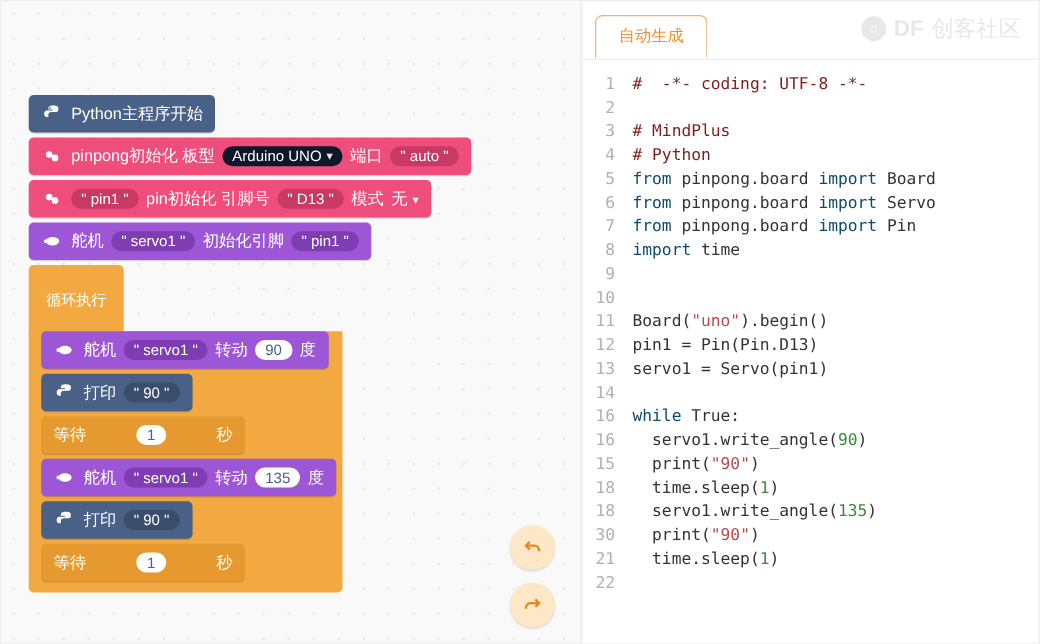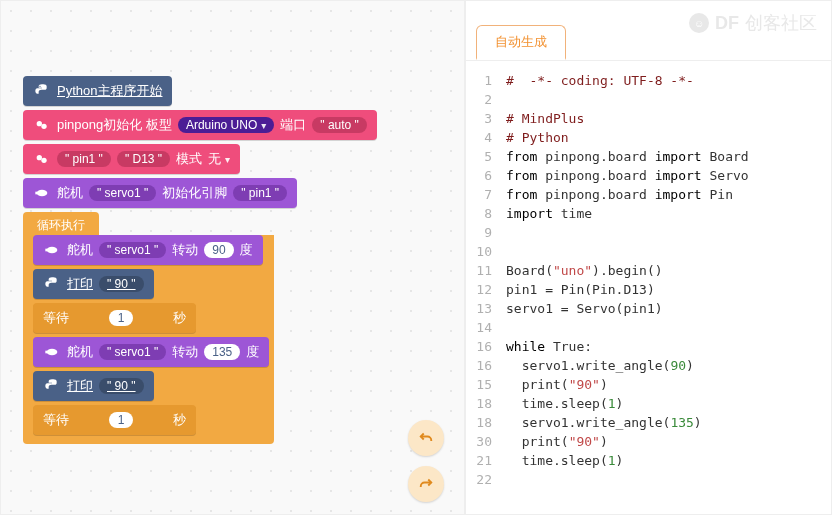--- a/index.html
+++ b/index.html
@@ -29,36 +29,36 @@
     align-items: center;
     padding: 6px 10px;
     color: #fff;
     border-radius: 4px;
     margin-bottom: 4px;
     font-size: 13px;
     gap: 6px;
     width: fit-content;
     box-shadow: 0 1px 0 rgba(0,0,0,0.15);
   }
-  .b-dark   { background: #4a6187; text-decoration: underline; }
+  .b-dark   { background: #4a6187; }
   .b-pink   { background: #ef4d7c; }
   .b-purple { background: #9d56d6; }
   .b-orange { background: #f2a942; gap: 40px; }
   .loop-body {
     background: #f2a942;
     width: fit-content;
     padding: 0 5px 5px 10px;
     border-radius: 0 0 4px 4px;
     margin-top: -4px;
   }
   .loop-body .block { margin-bottom: 4px; }
   .loop-head {
     background: #f2a942;
     width: fit-content;
-    padding: 5px 14px;
+    padding: 20px 14px;
     border-radius: 4px 4px 0 0;
     color: #fff;
     font-size: 12px;
   }
   .pill {
     display: inline-flex;
     align-items: center;
     justify-content: center;
     border-radius: 10px;
     padding: 1px 8px;
@@ -99,21 +99,21 @@
     height: 515px;
     border: 1px solid #eee;
     background: #fff;
     display: flex;
     flex-direction: column;
     position: relative;
   }
   .tabs {
     display: flex;
     align-items: flex-end;
-    padding: 24px 10px 0 10px;
+    padding: 11px 10px 0 10px;
     gap: 8px;
     border-bottom: 1px solid #eee;
   }
   .tab {
     padding: 7px 18px;
     border: 1px solid #f1b27a;
     border-bottom: 2px solid #fff;
     color: #f29130;
     border-radius: 6px 6px 0 0;
     font-size: 13px;
@@ -140,21 +140,21 @@
   .code .line { display: flex; }
   .code .num {
     width: 40px;
     text-align: right;
     padding-right: 14px;
     color: #b0b0b0;
     user-select: none;
   }
   .code .src { white-space: pre; color: #333; }
   .c  { color: #7f1d1d; }
-  .kw { color: #000000; }
+  .kw { color: #0c4a6e; }
   .st { color: #c04848; }
   .nm { color: #3a8a3a; }
 </style>
 </head>
 <body>
 
 <div class="left-pane">
 
   <div style="height:55px"></div>
 
@@ -168,33 +168,34 @@
   </div>
 
   <div class="block b-pink">
     <span class="icon">
       <svg viewBox="0 0 24 24" fill="#fff">
           <circle cx="8" cy="10" r="4"></circle>
           <circle cx="15" cy="14" r="4"></circle>
         </svg>
     </span>
     <span>pinpong初始化 板型</span>
-    <span class="pill pill-dark arrow-down" style="background:#4c1d95">Arduino UNO</span>
+    <span class="pill pill-dark arrow-down" style="background:#0f172a">Arduino UNO</span>
     <span>端口</span>
     <span class="pill pill-dark" style="background:#c83a63">" auto "</span>
   </div>
 
   <div class="block b-pink">
     <span class="icon">
       <svg viewBox="0 0 24 24" fill="#fff">
           <circle cx="8" cy="10" r="4"></circle>
           <circle cx="15" cy="14" r="4"></circle>
         </svg>
     </span>
     <span class="pill pill-dark" style="background:#c83a63">" pin1 "</span>
+    <span>pin初始化 引脚号</span>
     <span class="pill pill-dark" style="background:#c83a63">" D13 "</span>
     <span>模式</span>
     <span class="arrow-down">无</span>
   </div>
 
   <div class="block b-purple">
     <span class="icon">
       <svg viewBox="0 0 24 24" fill="#fff">
           <ellipse cx="12" cy="12" rx="8" ry="5"></ellipse>
           <rect x="2" y="10" width="3" height="4"></rect>

